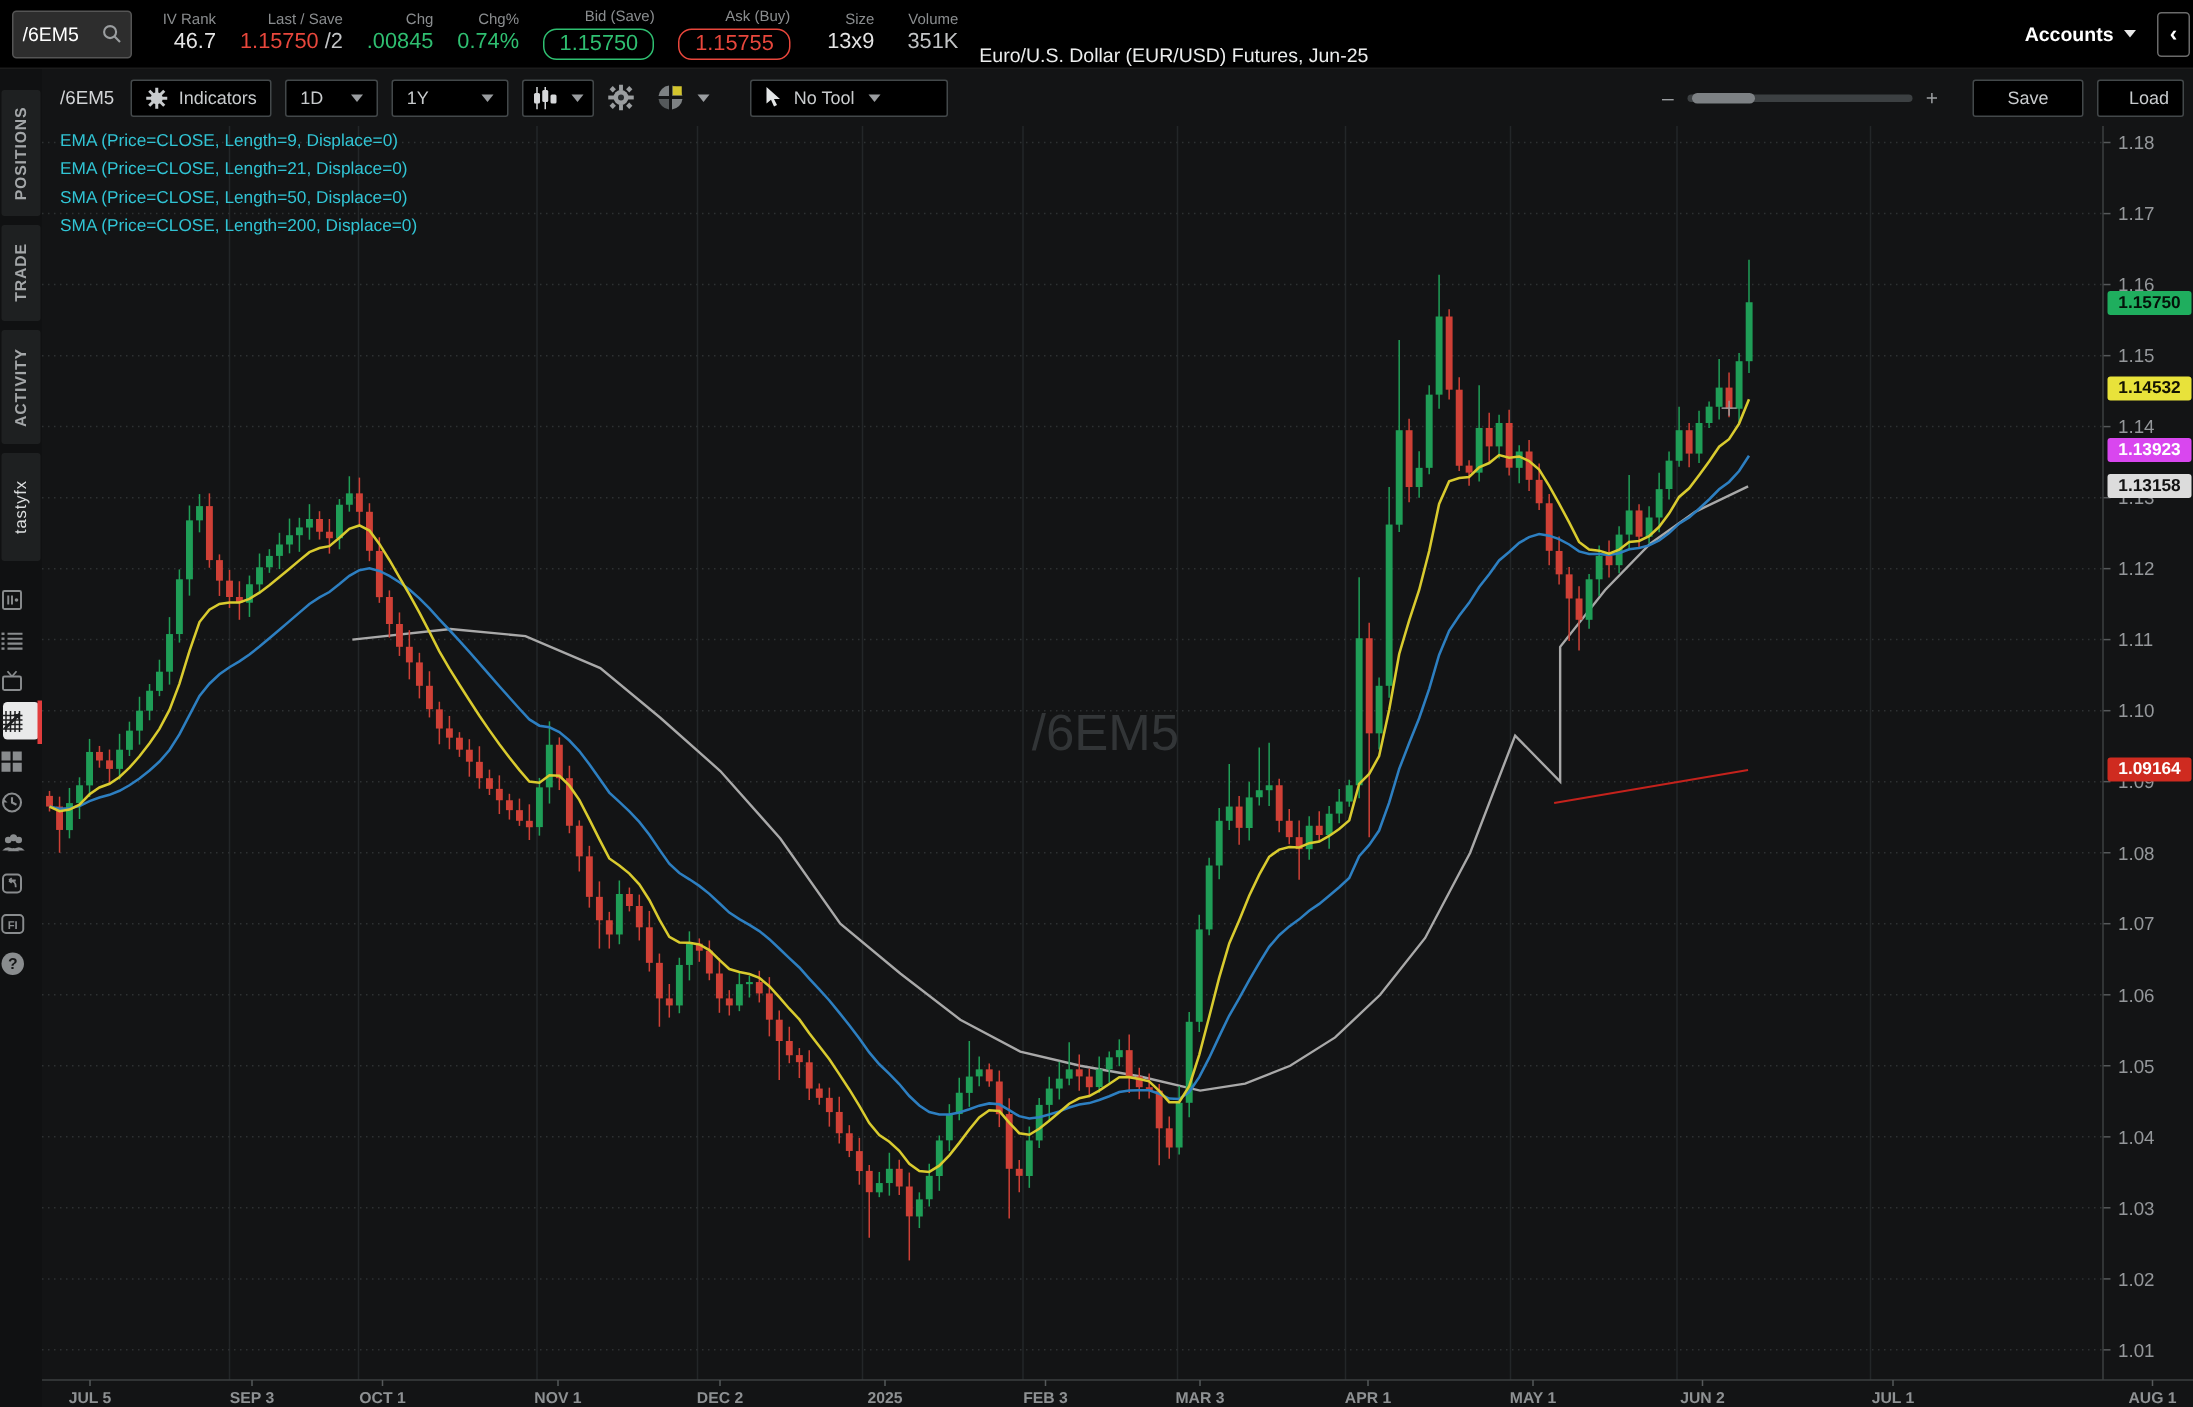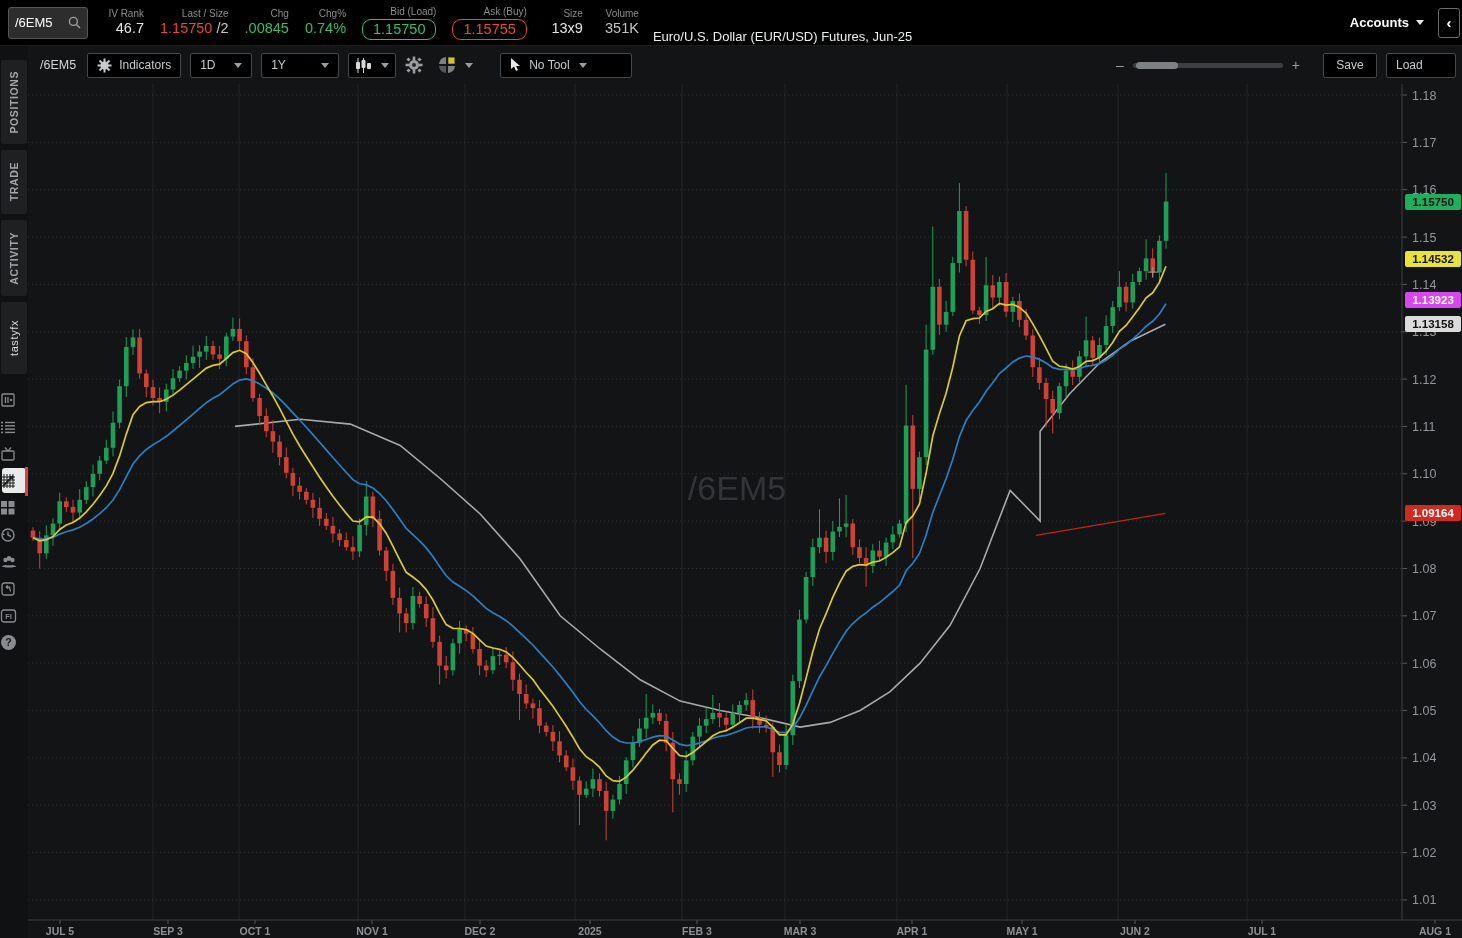--- a/index.html
+++ b/index.html
@@ -33,22 +33,22 @@
   #content { width:1434px; display:flex; flex-direction:column; background:#131415; }
   
   #toolbar { height:38px; display:flex; align-items:center; padding-left:12px; gap:9px; flex:none; }
   #toolbar .symlbl { color:#d2d4d6; font-size:12.5px; margin-right:2px; }
   .tbtn { height:25px; background:#000000; border:1px solid #43484a; border-radius:2px; color:#c8cbcd; font-size:12px; display:flex; align-items:center; gap:7px; padding:0 9px; cursor:pointer; white-space:nowrap; }
   .tbtn .chev { margin-left:2px; }
   .iconbtn { padding:0 6px; }
   .zoomer { margin-left:auto; display:flex; align-items:center; gap:9px; color:#9a9da0; font-size:14px; }
   .ztrack { width:150px; height:5px; background:#3c4042; border-radius:3px; position:relative; cursor:pointer; }
   .zhandle { position:absolute; left:3px; top:-1px; width:42px; height:7px; background:#7d8184; border-radius:4px; }
-  .savebtn { width:54px; justify-content:center; margin-left:14px; }
-  .loadbtn { width:70px; justify-content:flex-start; margin-right:6px; }
+  .savebtn { width:74px; justify-content:center; margin-left:14px; }
+  .loadbtn { width:58px; justify-content:flex-end; margin-right:6px; }
   
   #chartwrap { position:relative; width:1434px; height:854px; }
   #plot { position:absolute; left:0; top:0; }
   .ind-labels { position:absolute; left:12px; top:1px; z-index:3; }
   .ind-labels div { color:#31c4d4; font-size:11.5px; line-height:19px; white-space:nowrap; cursor:pointer; }
   #badges { position:absolute; left:0; top:0; width:100%; height:100%; pointer-events:none; z-index:4; }
   .badge { position:absolute; left:1377px; width:56px; height:16px; border-radius:2px; font-size:11.5px; font-weight:bold; text-align:center; line-height:16px; }
 </style>
 </head>
 <body>
@@ -60,33 +60,33 @@
         <circle cx="5.4" cy="5.4" r="4" fill="none" stroke="#9b9ea0" stroke-width="1.4"></circle>
         <line x1="8.4" y1="8.4" x2="12" y2="12" stroke="#9b9ea0" stroke-width="1.4"></line>
       </svg>
   </div>
 
   <div class="qf">
     <span class="lbl">IV Rank</span>
     <span class="val">46.7</span>
   </div>
   <div class="qf">
-    <span class="lbl">Last / Size</span>
+    <span class="lbl">Last / Save</span>
     <span class="val"><span class="red">1.15750</span><span class="dim"> /2</span></span>
   </div>
   <div class="qf">
     <span class="lbl">Chg</span>
     <span class="val grn">.00845</span>
   </div>
   <div class="qf">
     <span class="lbl">Chg%</span>
     <span class="val grn">0.74%</span>
   </div>
   <div class="qf">
-    <span class="lbl">Bid (Load)</span>
+    <span class="lbl">Bid (Save)</span>
     <span class="val grn pricebox bid">1.15750</span>
   </div>
   <div class="qf">
     <span class="lbl">Ask (Buy)</span>
     <span class="val red pricebox ask">1.15755</span>
   </div>
   <div class="qf">
     <span class="lbl">Size</span>
     <span class="val">13x9</span>
   </div>
@@ -295,20 +295,26 @@
       </div>
       <div class="tbtn savebtn">
           <span>Save</span>
         </div>
       <div class="tbtn loadbtn">
           <span>Load</span>
         </div>
     </div>
 
     <div id="chartwrap">
+      <div class="ind-labels">
+        <div>EMA (Price=CLOSE, Length=9, Displace=0)</div>
+        <div>EMA (Price=CLOSE, Length=21, Displace=0)</div>
+        <div>SMA (Price=CLOSE, Length=50, Displace=0)</div>
+        <div>SMA (Price=CLOSE, Length=200, Displace=0)</div>
+      </div>
       <svg id="plot" width="1434" height="854" viewBox="0 0 1434 854">
           <line x1="125" y1="0" x2="125" y2="836" stroke="#232628" stroke-width="1"></line>
           <line x1="211" y1="0" x2="211" y2="836" stroke="#232628" stroke-width="1"></line>
           <line x1="330" y1="0" x2="330" y2="836" stroke="#232628" stroke-width="1"></line>
           <line x1="437" y1="0" x2="437" y2="836" stroke="#232628" stroke-width="1"></line>
           <line x1="547" y1="0" x2="547" y2="836" stroke="#232628" stroke-width="1"></line>
           <line x1="654" y1="0" x2="654" y2="836" stroke="#232628" stroke-width="1"></line>
           <line x1="757" y1="0" x2="757" y2="836" stroke="#232628" stroke-width="1"></line>
           <line x1="869" y1="0" x2="869" y2="836" stroke="#232628" stroke-width="1"></line>
           <line x1="979" y1="0" x2="979" y2="836" stroke="#232628" stroke-width="1"></line>

